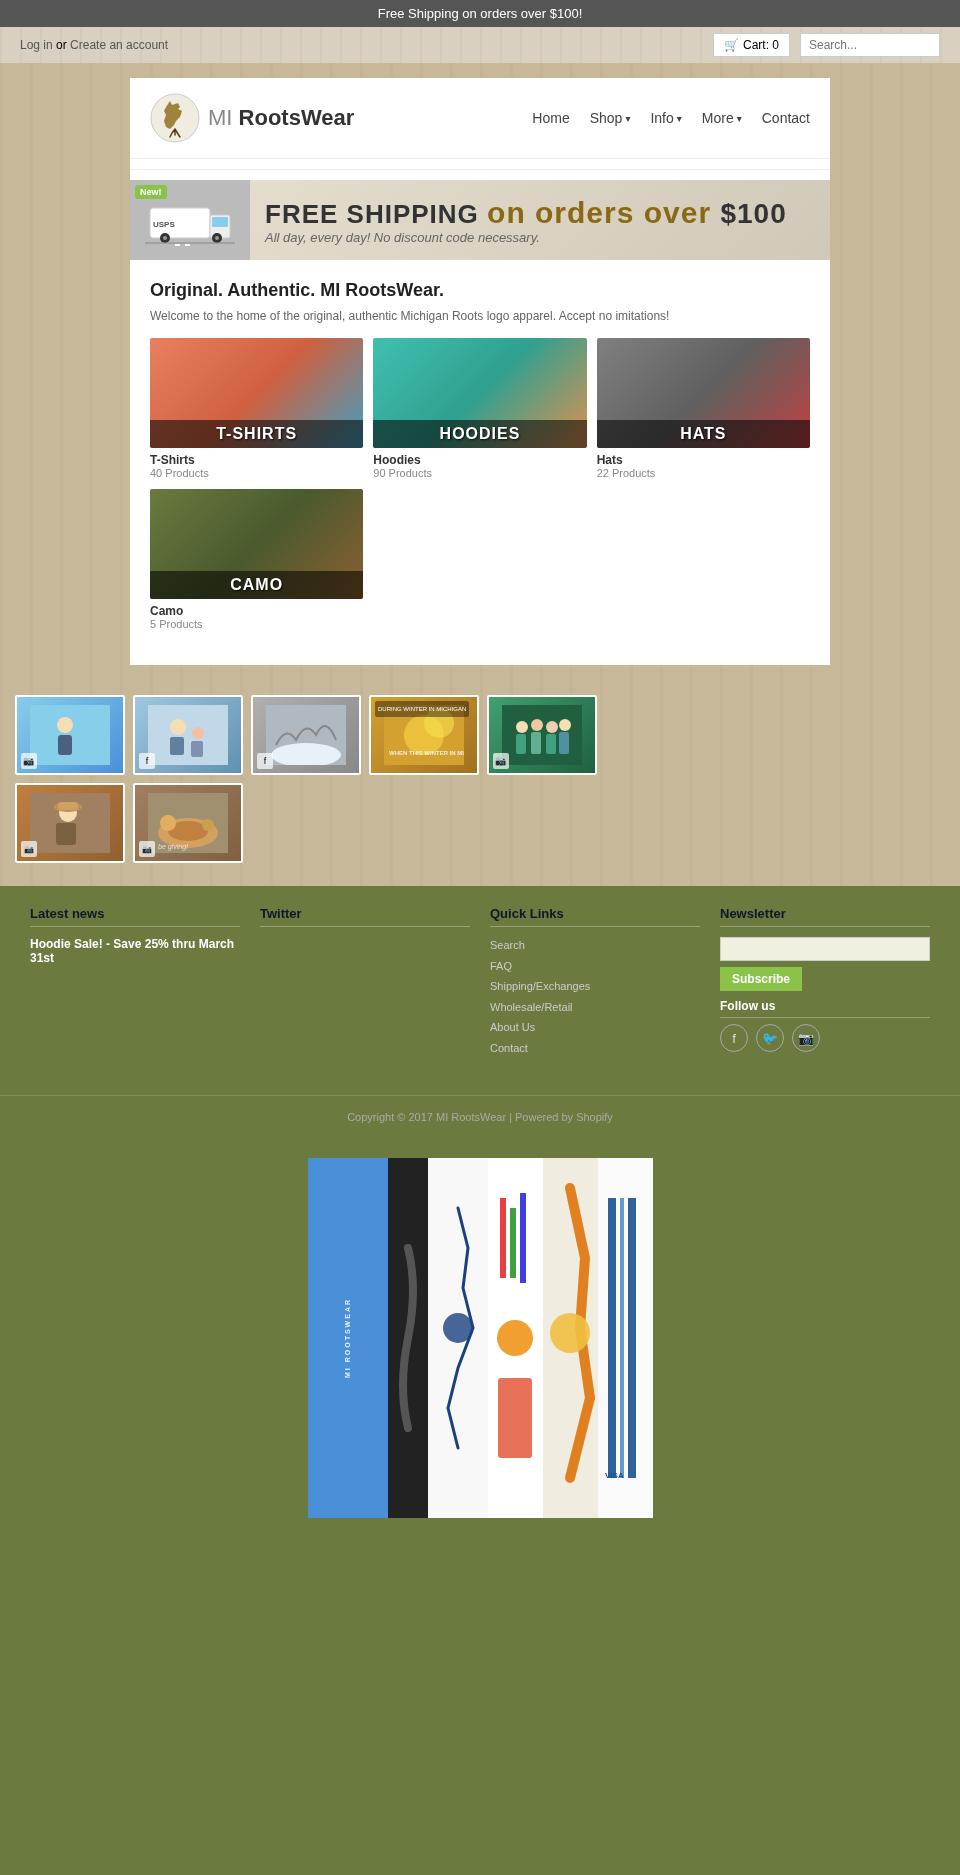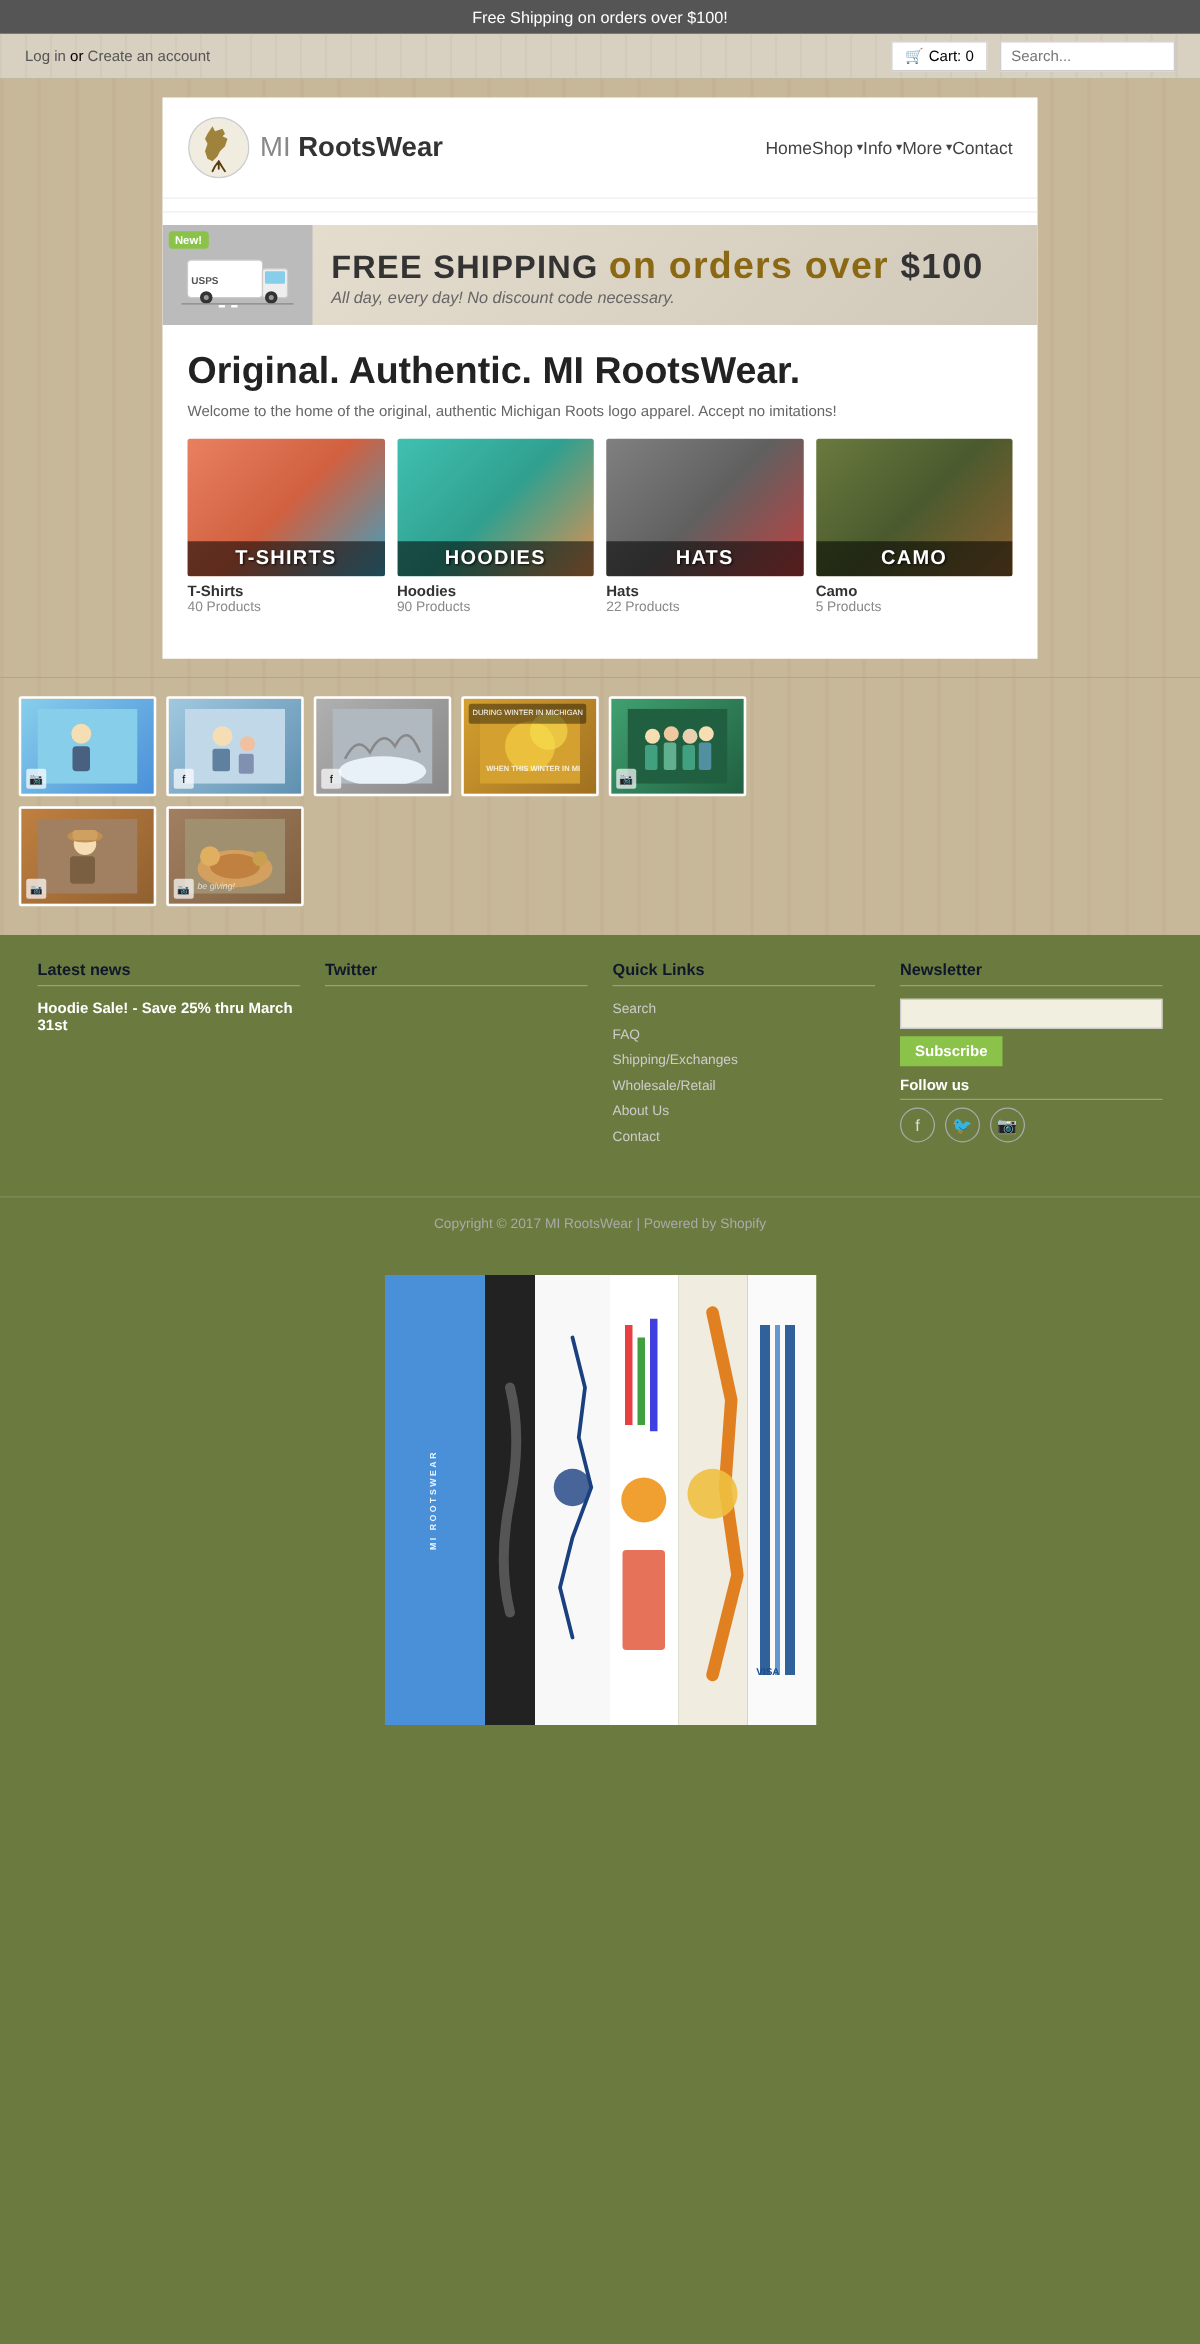--- a/index.html
+++ b/index.html
@@ -84,20 +84,21 @@
       height: 50px;
     }
     .logo-text {
       font-size: 22px;
       font-weight: bold;
       color: #333;
     }
     .logo-text span { color: #888; font-weight: normal; }
     .nav-links {
       display: flex;
+      gap: 20px;
       align-items: center;
       font-size: 14px;
     }
     .nav-links a {
       color: #444;
       text-decoration: none;
     }
     .nav-dropdown { position: relative; display: inline-flex; align-items: center; gap: 3px; }
     .nav-dropdown::after { content: '▾'; font-size: 10px; }
 
@@ -148,35 +149,35 @@
       font-size: 13px;
       color: #666;
       font-style: italic;
     }
 
     
     .page-content {
       padding: 20px;
     }
     .page-heading {
-      font-size: 30px;
+      font-size: 18px;
       font-weight: bold;
       color: #222;
       margin-bottom: 8px;
     }
     .page-subtext {
       font-size: 12px;
       color: #666;
       margin-bottom: 15px;
     }
 
     
     .product-grid {
       display: grid;
-      grid-template-columns: repeat(4, 1fr);
+      grid-template-columns: repeat(3, 1fr);
       gap: 10px;
       margin-bottom: 15px;
     }
     .product-card {}
     .product-image {
       width: 100%;
       height: 110px;
       position: relative;
       overflow: hidden;
       border-radius: 2px;

